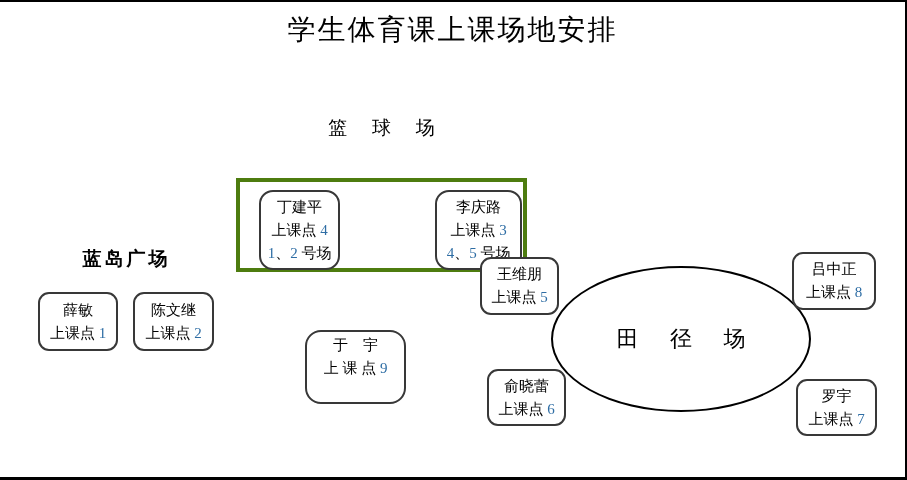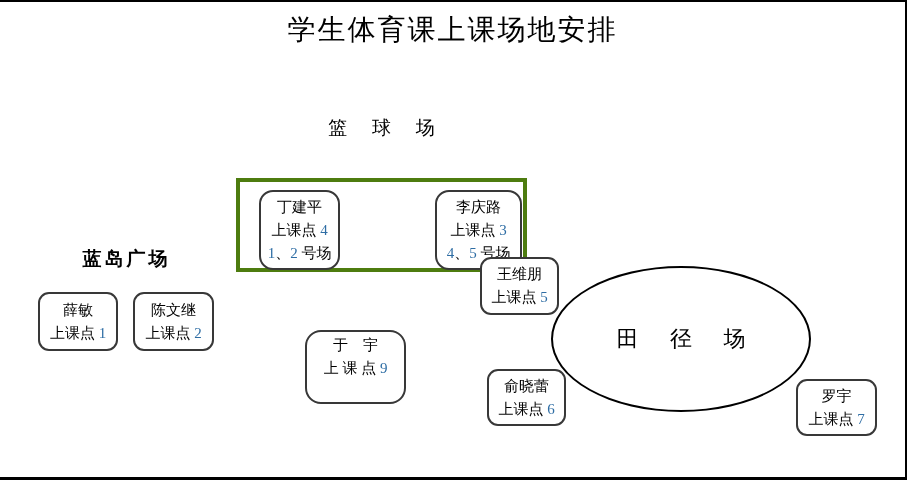--- a/index.html
+++ b/index.html
@@ -107,20 +107,24 @@
   </div>
 
   <div class="ellipse">
     <span>田 径 场</span>
   </div>
 
   <div class="node node-wang">
     <span>王维朋</span>
     <span>上课点 <span class="num">5</span></span>
   </div>
+  <div class="node node-lv">
+    <span>吕中正</span>
+    <span>上课点 <span class="num">8</span></span>
+  </div>
   <div class="node node-yuxl">
     <span>俞晓蕾</span>
     <span>上课点 <span class="num">6</span></span>
   </div>
   <div class="node node-luo">
     <span>罗宇</span>
     <span>上课点 <span class="num">7</span></span>
   </div>
 
 </div>

